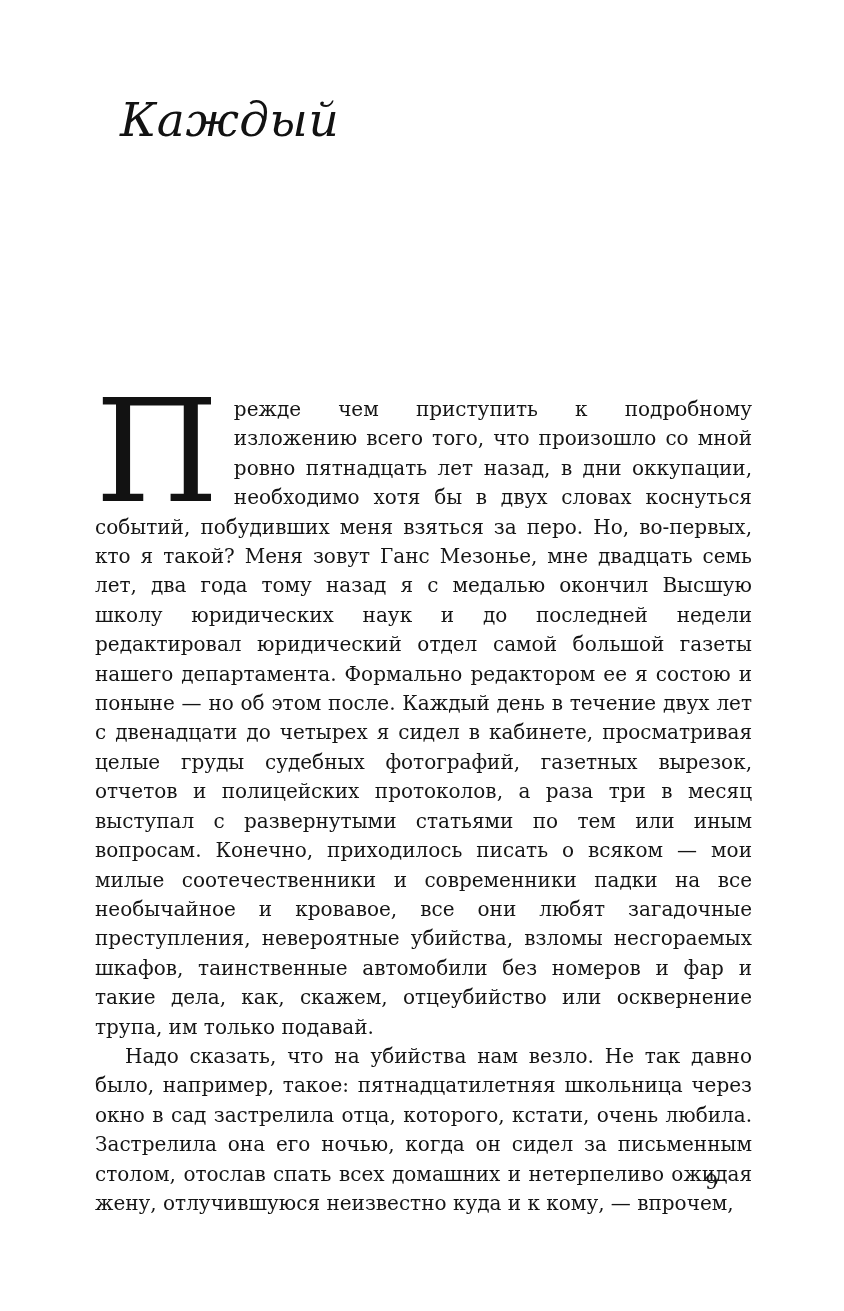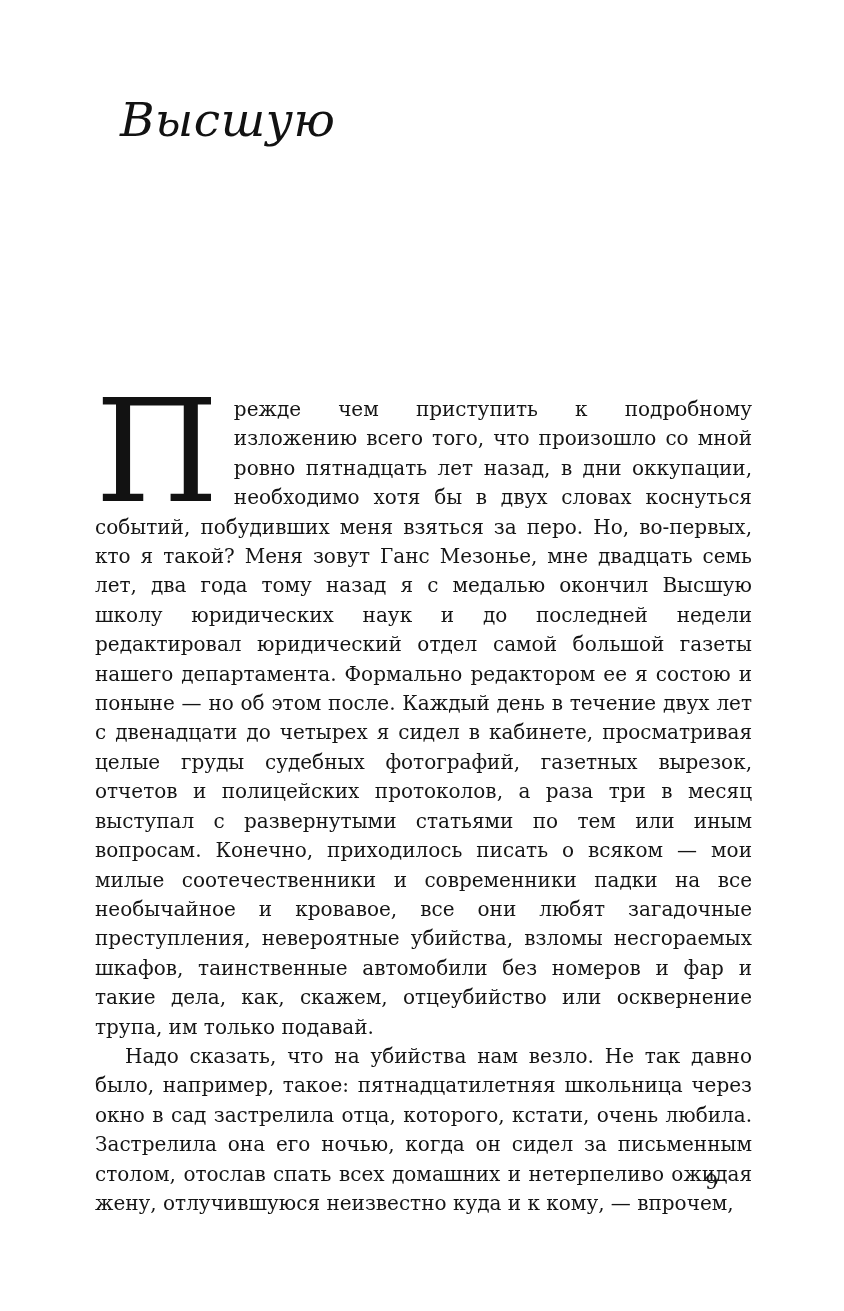--- a/index.html
+++ b/index.html
@@ -64,21 +64,21 @@
     top: 1170px;
     font-size: 20px;
     color: #151515;
   }
 </style>
 </head>
 <body>
 
 <div class="book-page">
 
-  <h1 class="chapter-title">Высшую</h1>
+  <h1 class="chapter-title">Каждый</h1>
 
   <div class="body-text">
     <p class="para">
       <span class="drop-cap">П</span><span>режде чем приступить к подробному изложению всего того, что произошло со мной ровно пятнадцать лет назад, в дни оккупации, необходимо хотя бы в двух словах коснуться событий, побудивших меня взяться за перо. Но, во-первых, кто я такой? Меня зовут Ганс Мезонье, мне двадцать семь лет, два года тому назад я с медалью окончил Высшую школу юридических наук и до последней недели редактировал юридический отдел самой большой газеты нашего департамента. Формально редактором ее я состою и поныне — но об этом после. Каждый день в течение двух лет с двенадцати до четырех я сидел в кабинете, просматривая целые груды судебных фотографий, газетных вырезок, отчетов и полицейских протоколов, а раза три в месяц выступал с развернутыми статьями по тем или иным вопросам. Конечно, приходилось писать о всяком — мои милые соотечественники и современники падки на все необычайное и кровавое, все они любят загадочные преступления, невероятные убийства, взломы несгораемых шкафов, таинственные автомобили без номеров и фар и такие дела, как, скажем, отцеубийство или осквернение трупа, им только подавай.</span>
     </p>
     <p class="para indented">Надо сказать, что на убийства нам везло. Не так давно было, например, такое: пятнадцатилетняя школьница через окно в сад застрелила отца, которого, кстати, очень любила. Застрелила она его ночью, когда он сидел за письменным столом, отослав спать всех домашних и нетерпеливо ожидая жену, отлучившуюся неизвестно куда и к кому, — впрочем,</p>
   </div>
 
   <div class="page-number">9</div>
 

